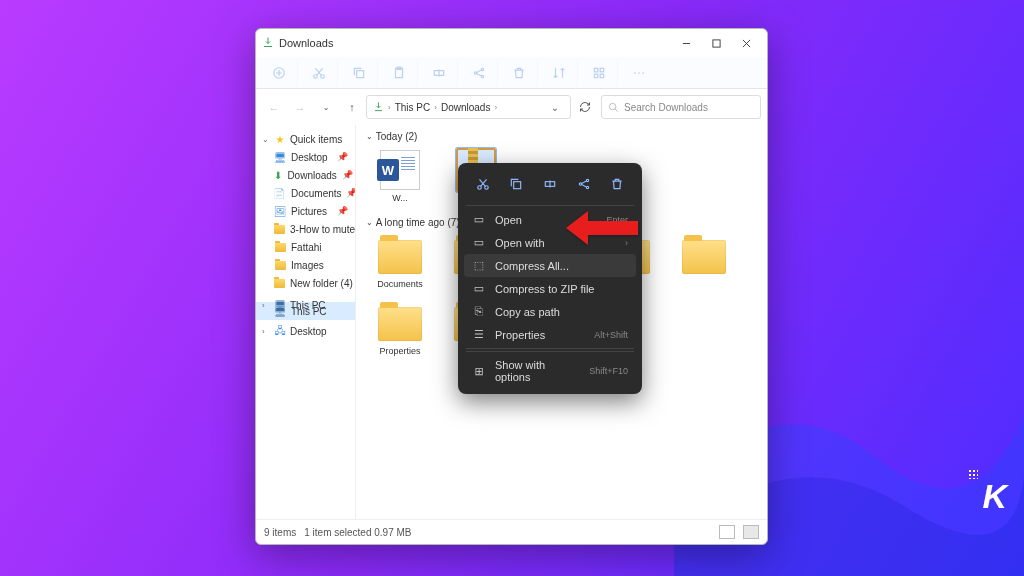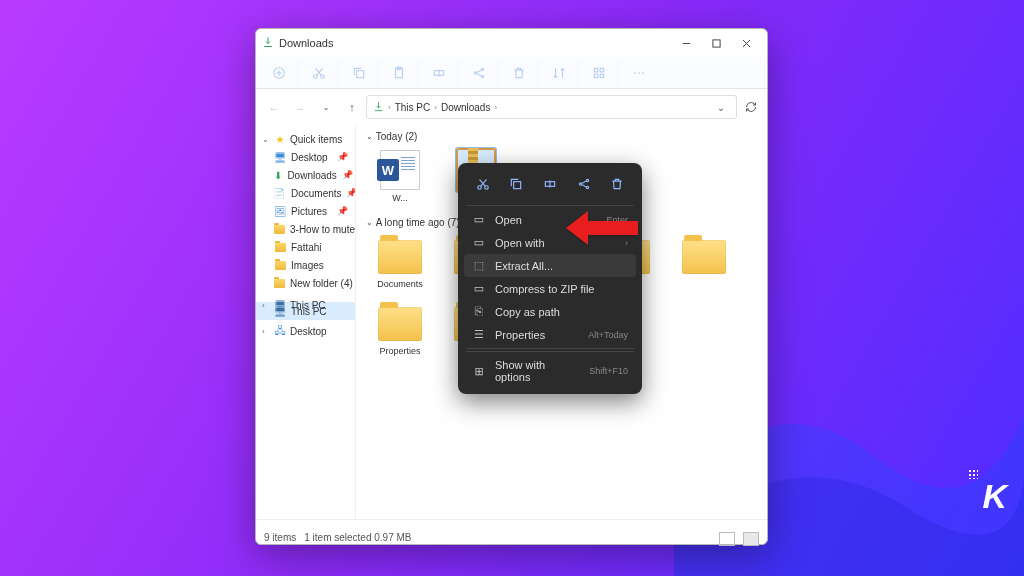--- a/index.html
+++ b/index.html
@@ -59,21 +59,21 @@
 .folder-ic{ width:44px; height:34px; margin-top:4px; background:linear-gradient(#ffe08a,#f4c24b); border-radius:2px; position:relative; box-shadow:inset 0 0 0 1px rgba(0,0,0,.05);}
 .folder-ic::before{content:"";position:absolute;top:-5px;left:2px;width:18px;height:6px;background:#f4c24b;border-radius:2px 2px 0 0;}
 .word-ic{width:40px;height:40px;background:#fff;border:1px solid #ccc;position:relative;display:flex;align-items:center;justify-content:center;}
 .word-ic .wbadge{position:absolute;left:-4px;top:8px;width:22px;height:22px;background:#2b579a;color:#fff;display:flex;align-items:center;justify-content:center;font-weight:bold;font-size:13px;border-radius:2px;}
 .word-ic .lines{position:absolute;right:4px;top:6px;width:14px;display:flex;flex-direction:column;gap:2px;}
 .word-ic .lines span{height:1px;background:#7aa0d4;}
 .rar-ic{width:36px;height:40px;background:linear-gradient(#b2493e,#8b322b);border-radius:2px;position:relative;box-shadow:0 0 0 2px #d89a46 inset,0 0 0 1px rgba(0,0,0,.2);}
 .rar-ic::after{content:"";position:absolute;left:12px;top:0;width:10px;height:100%;background:repeating-linear-gradient(#e8c055 0 3px,#c99a35 3px 6px);}
 .fitem.sel .ficon{outline:1px solid #8fbef0;background:#d9ecff;border-radius:2px;padding:2px;box-sizing:content-box;margin:-2px;}
 
-.statusbar { height:20px; border-top:1px solid #eee; display:flex; align-items:flex-start; padding:12px 8px; font-size:10px; color:#555; gap:8px;}
+.statusbar { height:20px; border-top:1px solid #eee; display:flex; align-items:center; padding:12px 8px; font-size:10px; color:#555; gap:8px;}
 .statusbar .spacer{flex:1}
 .viewbtn{width:16px;height:14px;border:1px solid #bbb;display:flex;}
 
 .ctxmenu { position:absolute; left:458px; top:163px; width:184px; background:#2b2b2b; border-radius:8px; box-shadow:0 8px 24px rgba(0,0,0,.5); padding:6px; color:#ddd; font-size:11px; z-index:5;}
 .ctx-toprow{ display:flex; justify-content:space-around; padding:4px 2px 8px; }
 .ctx-toprow .cbtn{ width:24px;height:22px;display:flex;align-items:center;justify-content:center;border-radius:4px;cursor:pointer; color:#8fb8ff;}
 .ctx-sep{height:1px;background:#444;margin:2px 2px;}
 .ctx-item{ display:flex; align-items:center; gap:9px; padding:5px 8px; border-radius:4px; cursor:pointer;}
 .ctx-item .cic{width:14px;display:flex;justify-content:center;opacity:.85;}
 .ctx-item .clab{flex:1;}
@@ -202,20 +202,27 @@
       <span>Downloads</span>
       <span class="sep">›</span>
       <span style="flex:1"></span>
       <span class="bcdd">⌄</span>
     </div>
     <div class="refreshbtn">
         <svg width="12" height="12" viewBox="0 0 24 24" fill="none" stroke="currentColor" stroke-width="2">
           <path d="M3 12a9 9 0 0 1 15-6.7L21 8M21 3v5h-5M21 12a9 9 0 0 1-15 6.7L3 16m0 5v-5h5"></path>
         </svg>
       </div>
+    <div class="searchbox">
+      <svg viewBox="0 0 24 24" fill="none" stroke="currentColor" stroke-width="2">
+          <circle cx="10" cy="10" r="7"></circle>
+          <path d="M21 21l-6-6"></path>
+        </svg>
+      <span>Search Downloads</span>
+    </div>
   </div>
 
   <div class="body">
     <div class="sidebar">
       <div class="sgroup">
         <span class="chev">⌄</span>
         <span class="sic star">★</span>
         <span>Quick items</span>
       </div>
       <div class="sitem">
@@ -408,34 +415,34 @@
       <span class="clab">Open</span>
       <span class="chint">Enter</span>
     </div>
   <div class="ctx-item">
       <span class="cic">▭</span>
       <span class="clab">Open with</span>
       <span class="chint">›</span>
     </div>
   <div class="ctx-item hl">
       <span class="cic">⬚</span>
-      <span class="clab">Extract All...</span>
+      <span class="clab">Compress All...</span>
     </div>
   <div class="ctx-item">
       <span class="cic">▭</span>
       <span class="clab">Compress to ZIP file</span>
     </div>
   <div class="ctx-item">
       <span class="cic">⎘</span>
       <span class="clab">Copy as path</span>
     </div>
   <div class="ctx-item">
       <span class="cic">☰</span>
       <span class="clab">Properties</span>
-      <span class="chint">Alt+Today</span>
+      <span class="chint">Alt+Shift</span>
     </div>
   <div class="ctx-sep"></div>
   <div class="ctx-sep"></div>
   <div class="ctx-item">
       <span class="cic">⊞</span>
       <span class="clab">Show with options</span>
       <span class="chint">Shift+F10</span>
     </div>
 </div>
 

